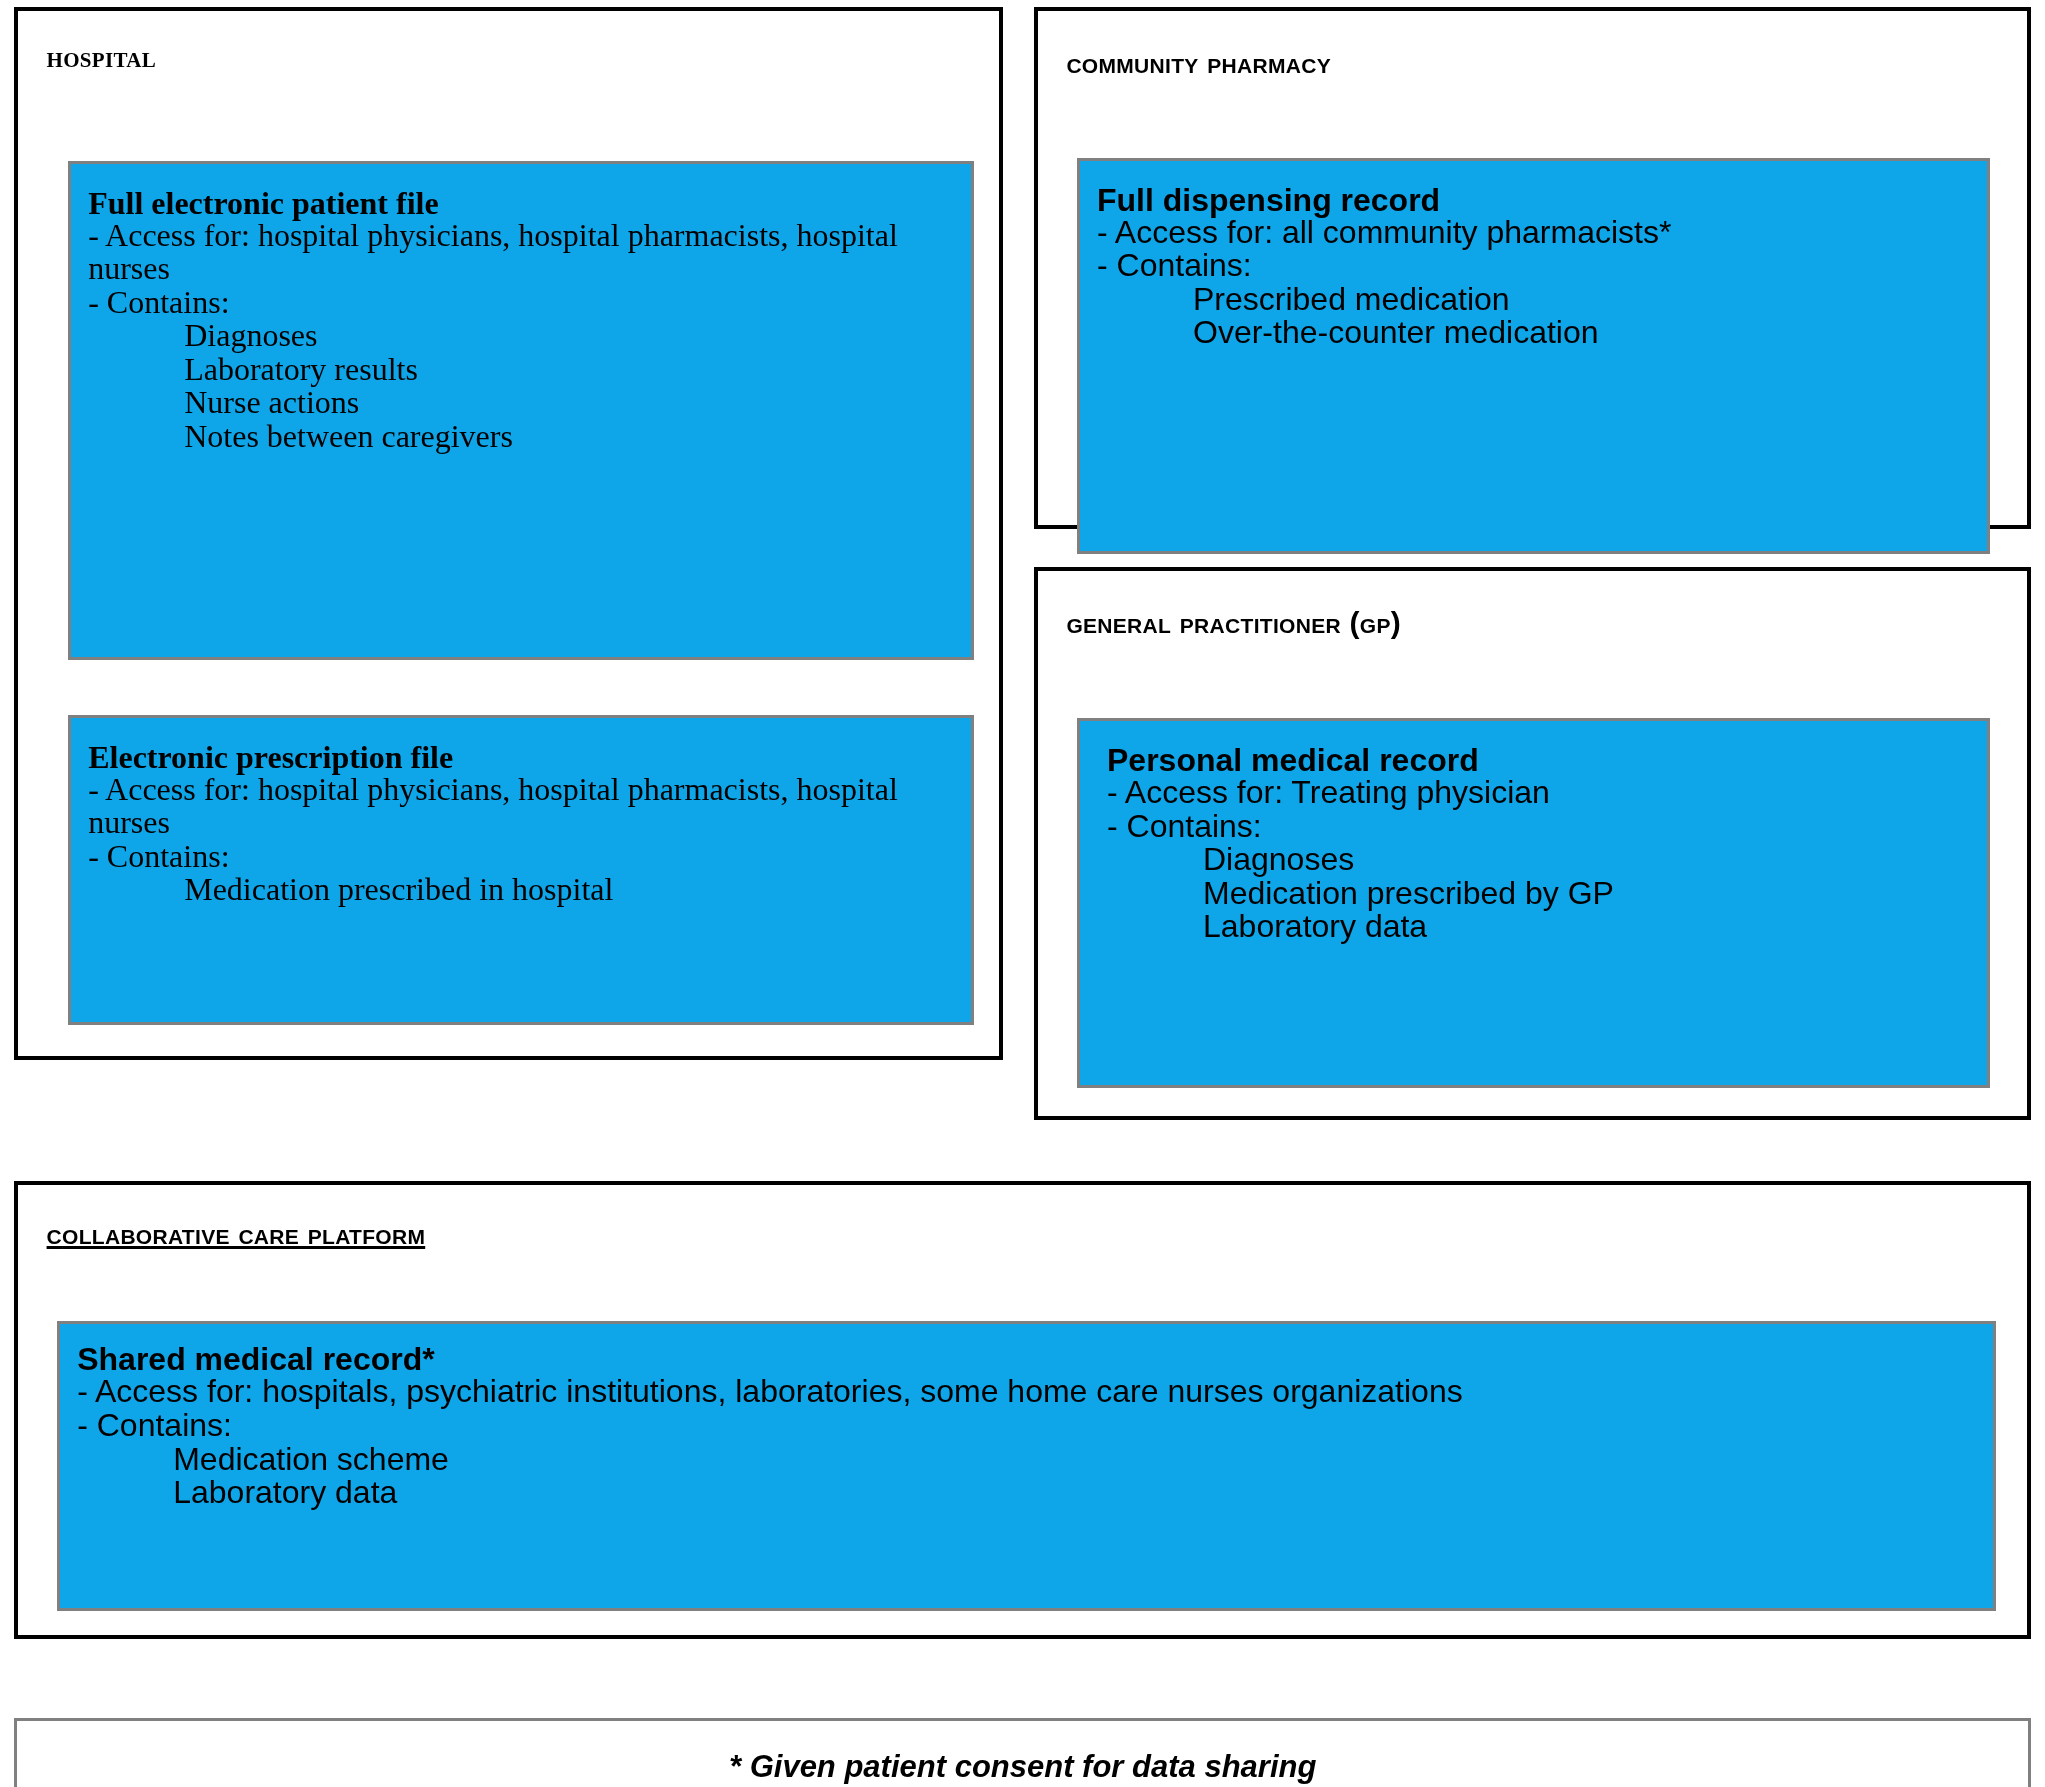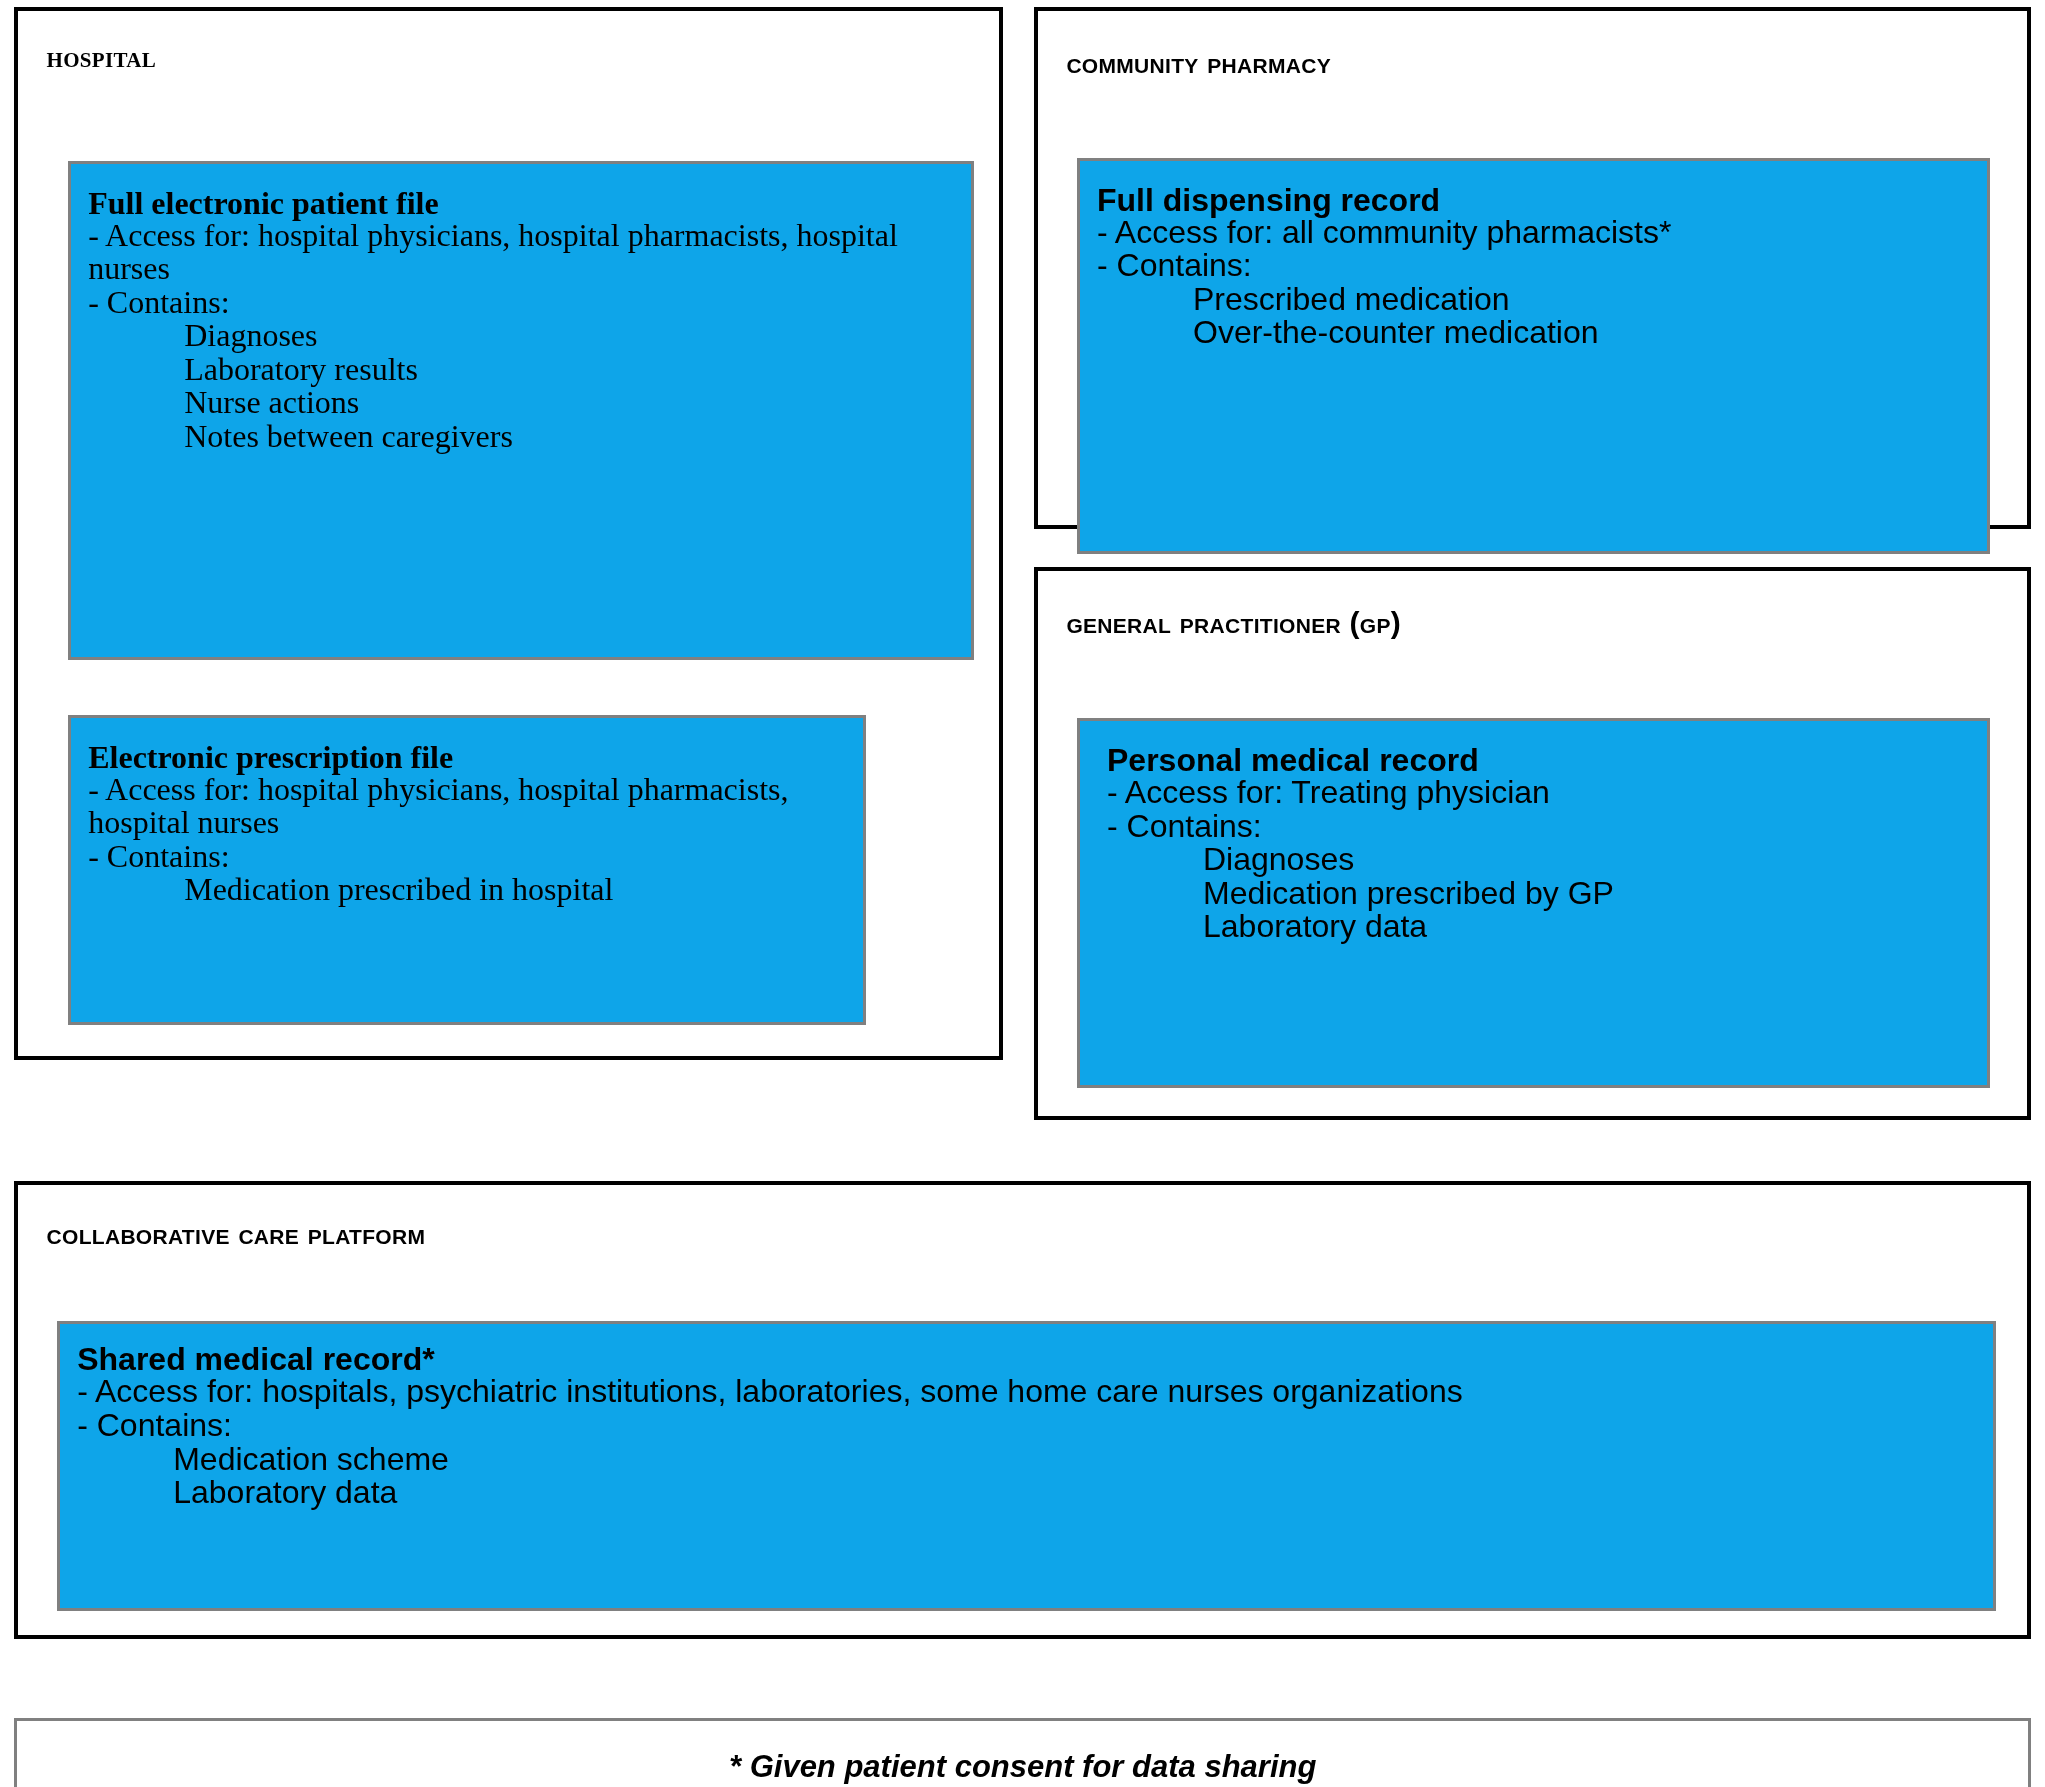--- a/index.html
+++ b/index.html
@@ -79,21 +79,21 @@
     font-weight: bold;
     font-style: italic;
     white-space: nowrap;
   }
 
   
   #hospital-panel        { left: 14.2px;   top: 6.5px;   width: 989px;  height: 1053px; font-family: Liberation Serif, serif; }
   #hospital-title        { left: 28.4px;   top: 31px; }
   #hospital-epf          { left: 50px;   top: 150px;  width: 906px; height: 499px; }
   #hospital-epf-body     { padding: 23px 17px 0 17px; }
-  #hospital-epres        { left: 50px;   top: 704px; width: 798px; height: 310px; }
+  #hospital-epres        { left: 50px;   top: 704px; width: 906px; height: 310px; }
   #hospital-epres-body   { padding: 23px 17px 0 17px; }
 
   #pharmacy-panel        { left: 1034px; top: 6.5px;   width: 997px;  height: 522px; }
   #pharmacy-title        { left: 28.4px;   top: 37px; }
   #pharmacy-record       { left: 39px;   top: 147px;  width: 913px; height: 396px; }
   #pharmacy-body         { padding: 23px 17px 0 17px; }
 
   #gp-panel              { left: 1034px; top: 567px;  width: 997px;  height: 553px; }
   #gp-title              { left: 28.4px;   top: 37px; }
   #gp-record             { left: 39px;   top: 147px;  width: 913px; height: 370px; }
@@ -166,21 +166,21 @@
         <div class="record-line indent">Diagnoses</div>
         <div class="record-line indent">Medication prescribed by GP</div>
         <div class="record-line indent">Laboratory data</div>
       </div>
     </div>
   </div>
 </div>
 
 <div class="panel" id="ccp-panel">
   <div class="rel">
-    <div class="panel-title" id="ccp-title" style="position:absolute;">Collaborative Care Platform</div>
+    <div class="panel-title" id="ccp-title" style="position:absolute;text-decoration:underline;">Collaborative Care Platform</div>
 
     <div class="record" id="ccp-record">
       <div id="ccp-body">
         <div class="record-title">Shared medical record*</div>
         <div class="record-line">- Access for: hospitals, psychiatric institutions, laboratories, some home care nurses organizations</div>
         <div class="record-line">- Contains:</div>
         <div class="record-line indent">Medication scheme</div>
         <div class="record-line indent">Laboratory data</div>
       </div>
     </div>

